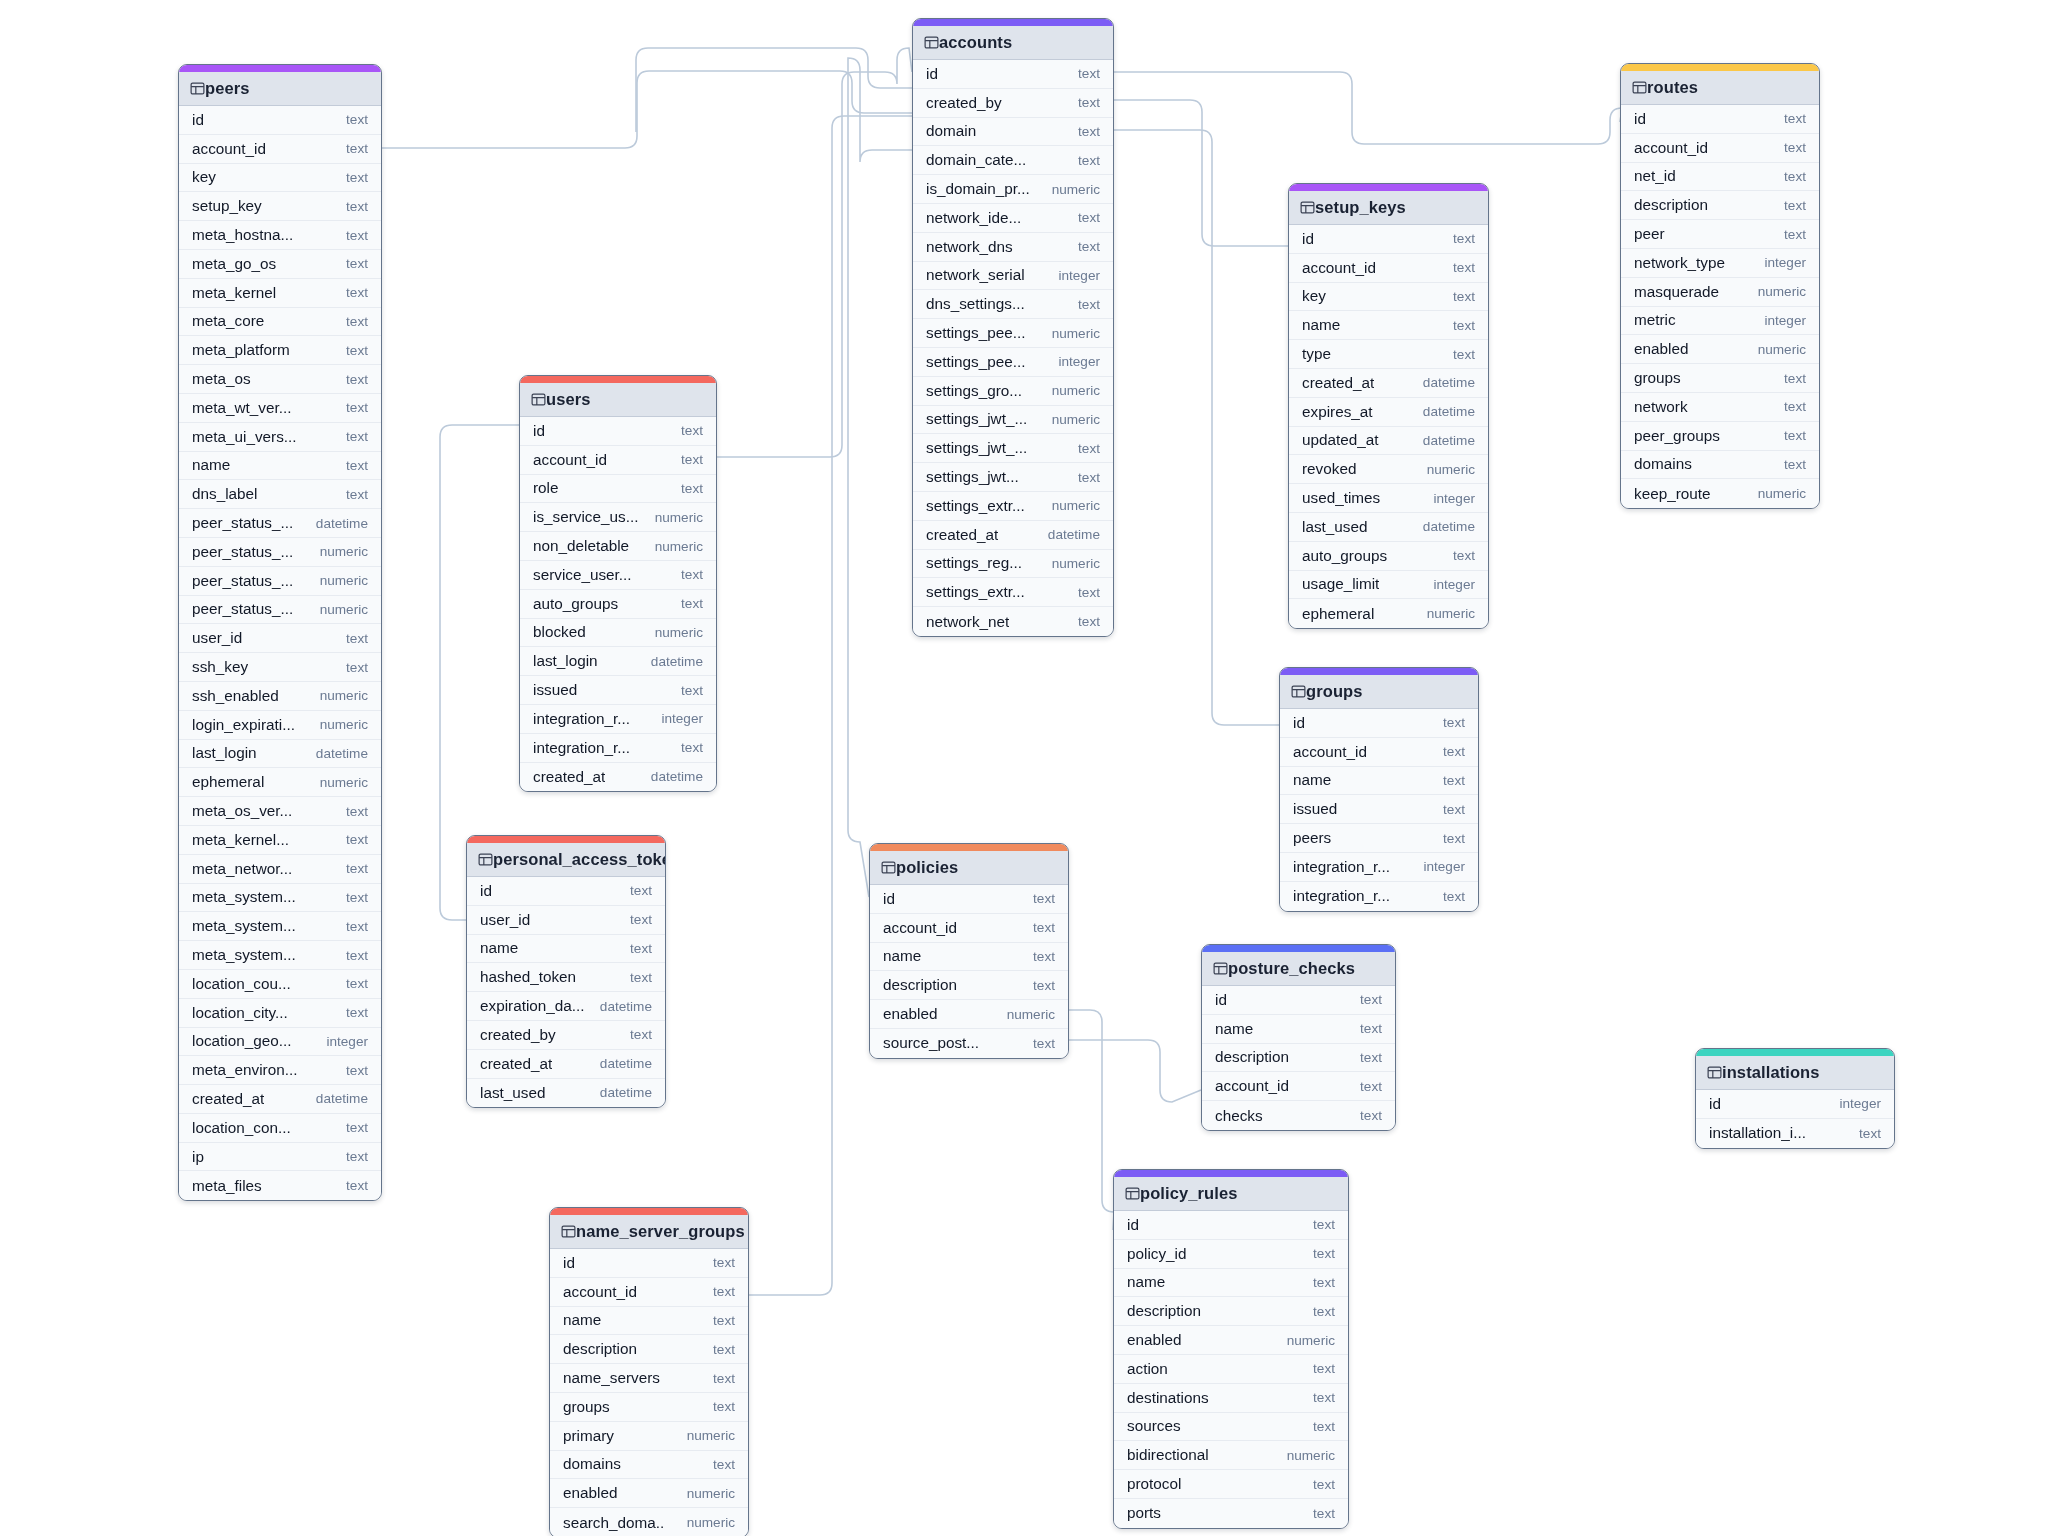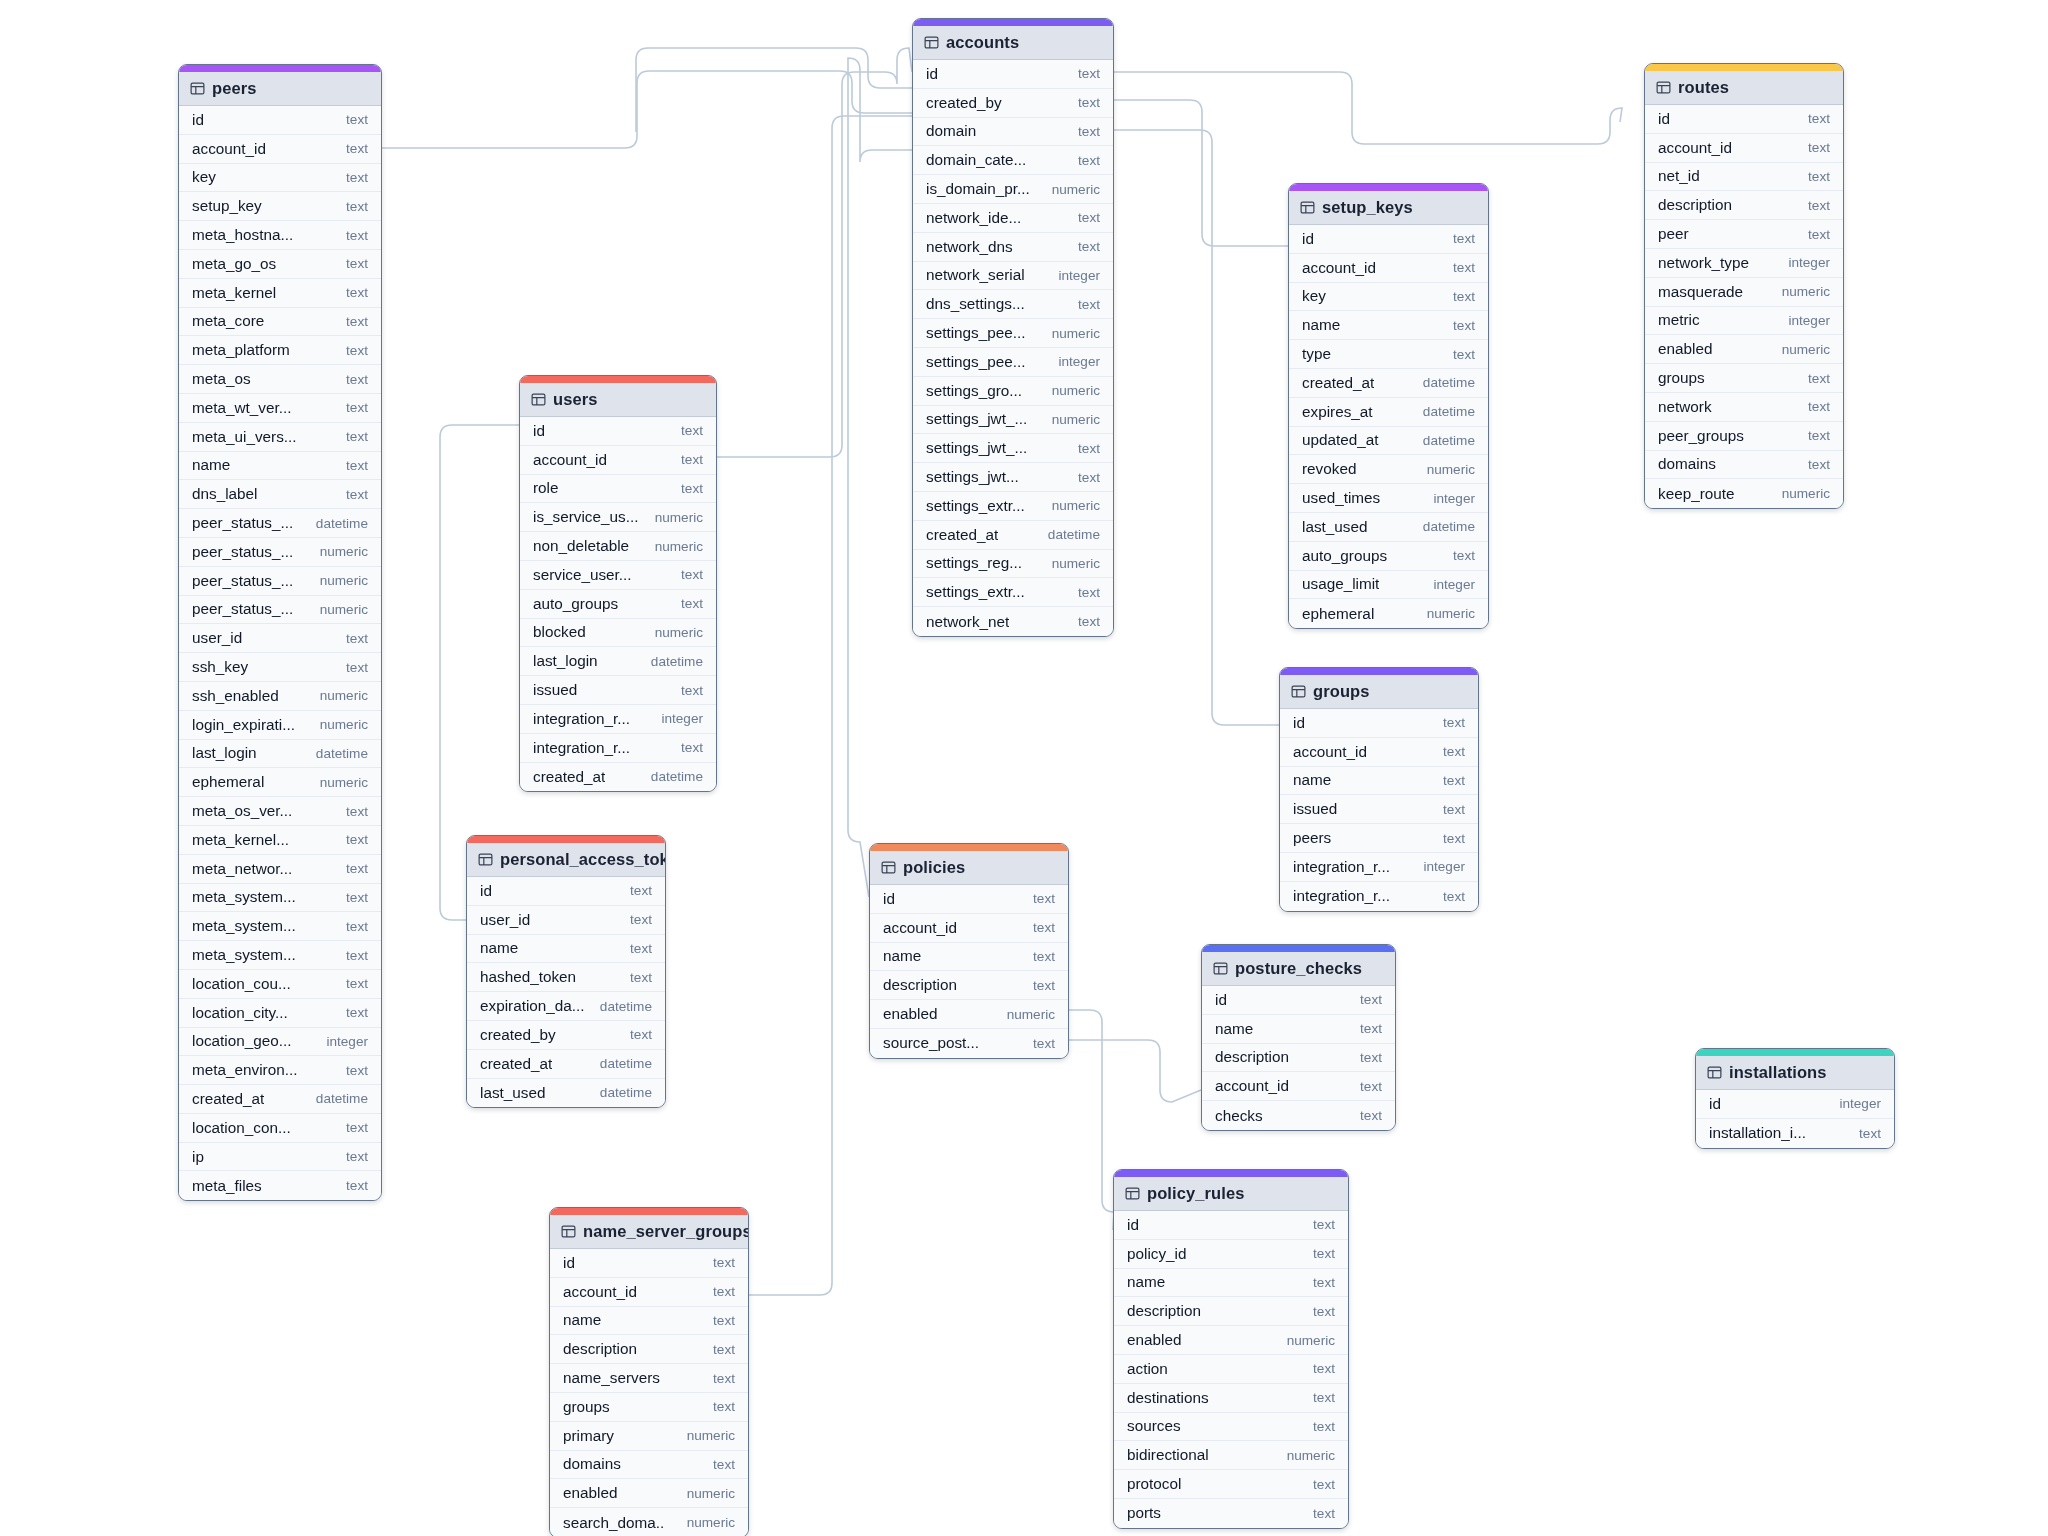--- a/index.html
+++ b/index.html
@@ -32,21 +32,20 @@
   }
   .accent-bar {
     height: 7px;
     width: 100%;
     border-top-left-radius: 7px;
     border-top-right-radius: 7px;
   }
   .node-header {
     display: flex;
     align-items: center;
-    gap: 7px;
     background: #dfe4ec;
     padding: 7px 11px 7px 11px;
     border-bottom: 1px solid #c3cbd8;
   }
   .node-title {
     font-size: 16.5px;
     font-weight: bold;
     color: #1a2233;
     letter-spacing: 0.1px;
     white-space: nowrap;
@@ -737,21 +736,21 @@
       </div>
       <div class="col-row">
         <span class="col-name">protocol</span>
         <span class="col-type">text</span>
       </div>
       <div class="col-row">
         <span class="col-name">ports</span>
         <span class="col-type">text</span>
       </div>
     </div>
-    <div class="table-node" style="left: 1620px; top: 63px; width: 200px; margin-left: 24px;">
+    <div class="table-node" style="left: 1620px; top: 63px; width: 200px;">
       <div class="accent-bar" style="background: rgb(251, 199, 72);"></div>
       <div class="node-header">
         <svg width="15" height="15" viewBox="0 0 16 16" class="tbl-icon">
           <rect x="1.2" y="2.2" width="13.6" height="11.6" rx="1.6" fill="none" stroke="#3b4254" stroke-width="1.3"></rect>
           <line x1="1.2" y1="6.1" x2="14.8" y2="6.1" stroke="#3b4254" stroke-width="1.3"></line>
           <line x1="6.2" y1="6.1" x2="6.2" y2="13.8" stroke="#3b4254" stroke-width="1.3"></line>
         </svg>
         <span class="node-title">routes</span>
       </div>
       <div class="col-row">

